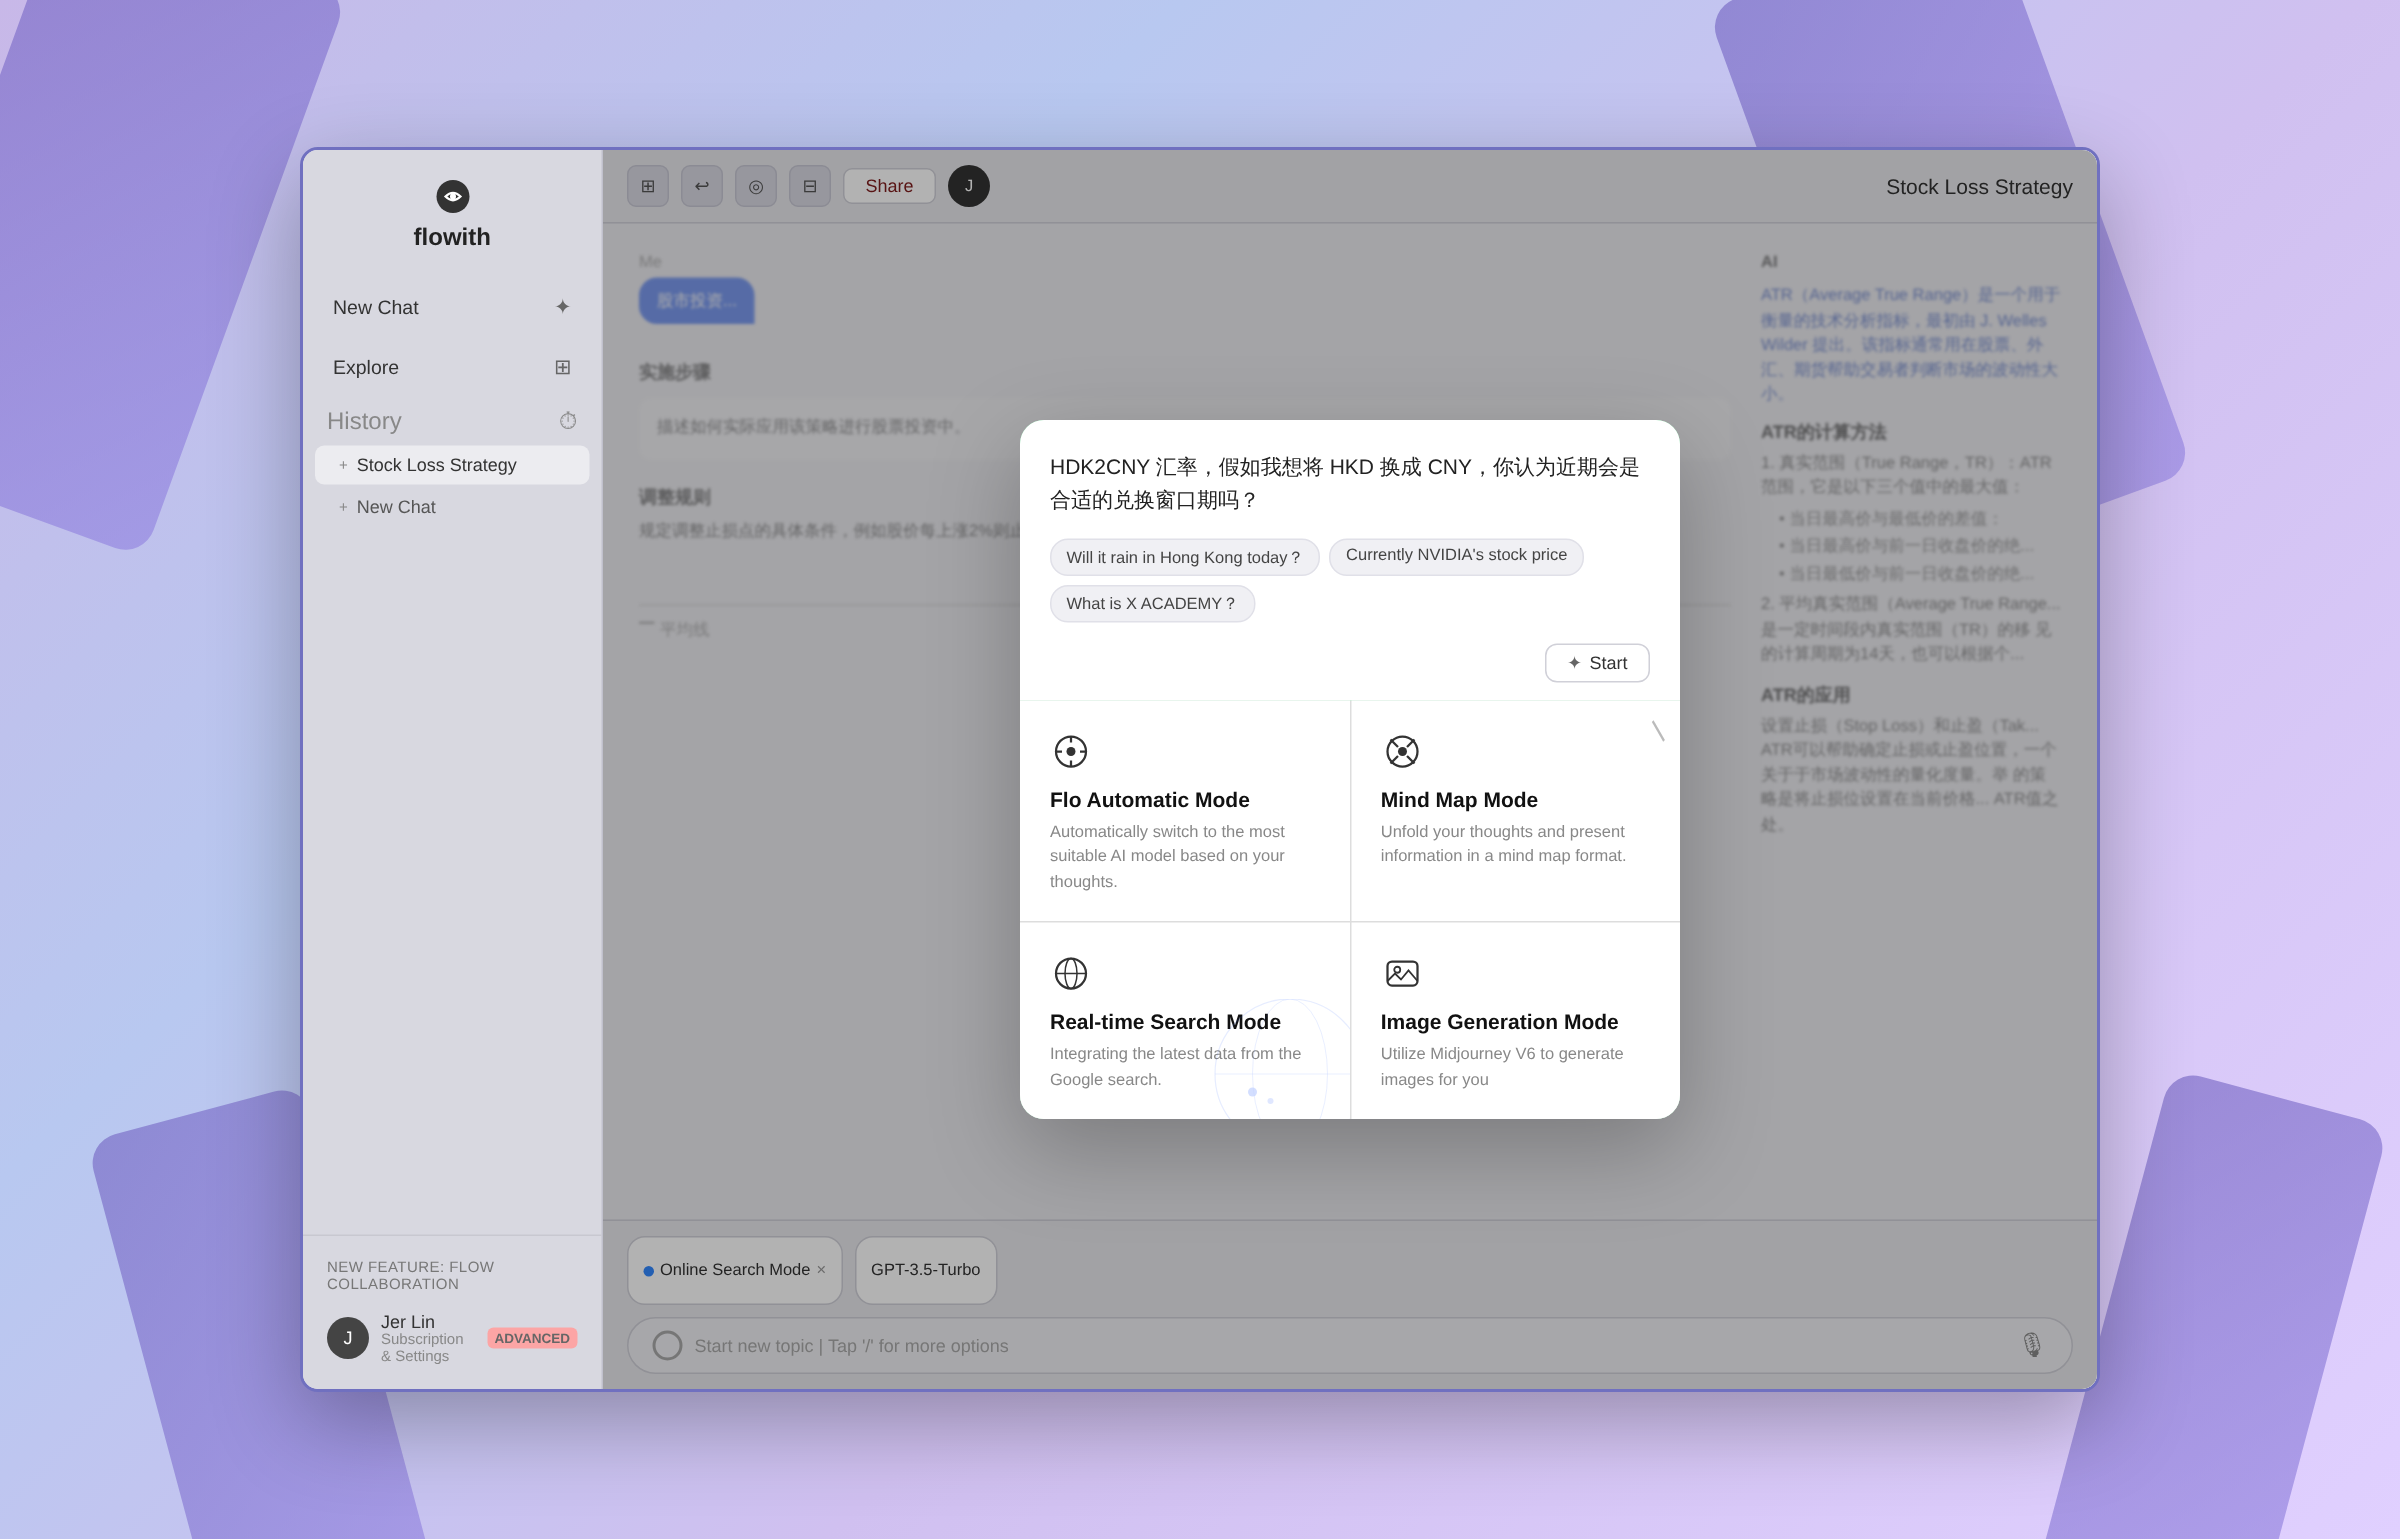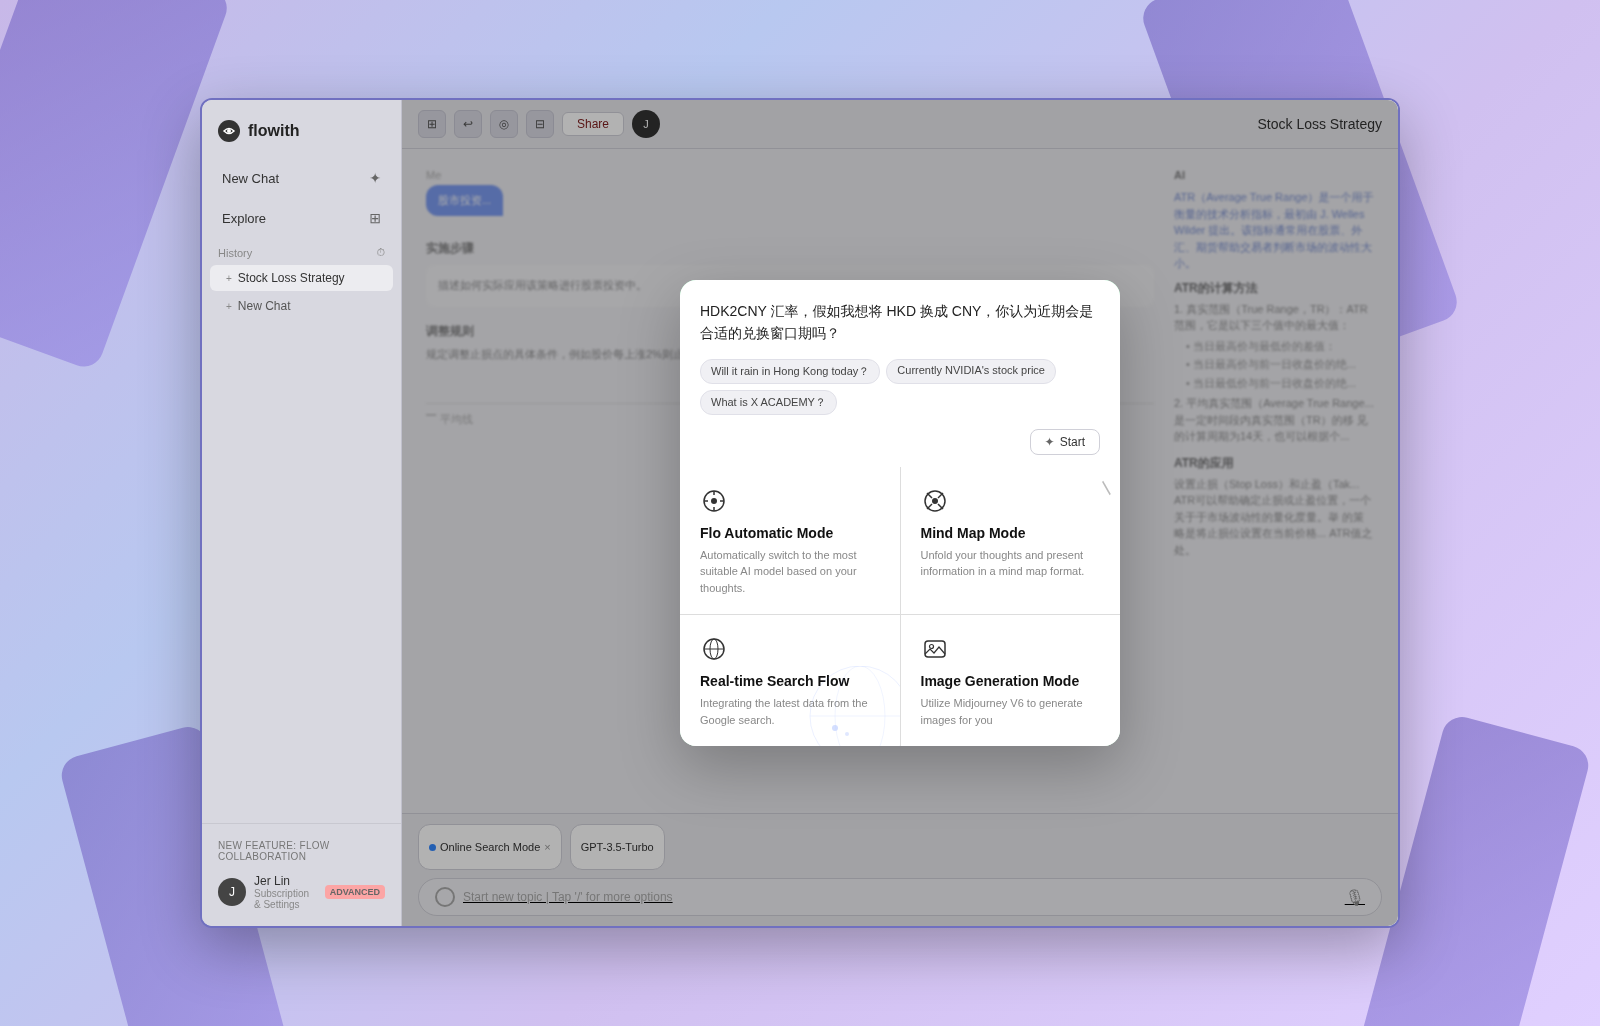--- a/index.html
+++ b/index.html
@@ -64,20 +64,21 @@
       display: flex;
       flex-direction: column;
       padding: 0;
       flex-shrink: 0;
     }
     .sidebar-logo {
       display: flex;
       align-items: center;
       gap: 8px;
       padding: 20px 16px 16px;
+      flex-direction: column;
     }
     .logo-icon {
       width: 22px;
       height: 22px;
       background: #333;
       border-radius: 50%;
       display: flex;
       align-items: center;
       justify-content: center;
       font-size: 10px;
@@ -103,21 +104,21 @@
     }
     .sidebar-btn-icon {
       font-size: 14px;
       color: #666;
     }
     .sidebar-divider {
       display: flex;
       align-items: center;
       justify-content: space-between;
       padding: 8px 16px 4px;
-      font-size: 11px;
+      font-size: 16px;
       color: #888;
     }
     .history-section {
       flex: 1;
       overflow-y: auto;
     }
     .history-item {
       display: flex;
       align-items: center;
       gap: 6px;
@@ -298,21 +299,20 @@
       font-size: 11px; color: #999; cursor: pointer;
     }
     .input-area {
       display: flex;
       align-items: center;
       background: #f0f0f4;
       border: 1px solid #d0d0d8;
       border-radius: 20px;
       padding: 8px 16px;
       gap: 8px;
-      text-decoration: underline;
     }
     .input-circle {
       width: 20px; height: 20px;
       border: 2px solid #aaa;
       border-radius: 50%;
     }
     .input-placeholder {
       flex: 1;
       font-size: 12px;
       color: #aaa;
@@ -625,21 +625,21 @@
           </div>
 
           <div class="mode-card mode-card-search">
             <div class="mode-card-icon">
               <svg width="24" height="24" viewBox="0 0 24 24" fill="none">
                 <circle cx="12" cy="12" r="10" stroke="#333" stroke-width="1.5"></circle>
                 <ellipse cx="12" cy="12" rx="4" ry="10" stroke="#333" stroke-width="1"></ellipse>
                 <line x1="2" y1="12" x2="22" y2="12" stroke="#333" stroke-width="1"></line>
               </svg>
             </div>
-            <div class="mode-card-title">Real-time Search Flow</div>
+            <div class="mode-card-title">Real-time Search Mode</div>
             <div class="mode-card-desc">Integrating the latest data from the Google search.</div>
 
             <svg class="search-bg-decoration" viewBox="0 0 120 80" fill="none">
               <circle cx="80" cy="50" r="50" stroke="#3366ff" stroke-width="0.8" opacity="0.4"></circle>
               <ellipse cx="80" cy="50" rx="25" ry="50" stroke="#3366ff" stroke-width="0.6" opacity="0.4"></ellipse>
               <line x1="30" y1="50" x2="130" y2="50" stroke="#3366ff" stroke-width="0.6" opacity="0.4"></line>
               <circle cx="55" cy="62" r="3" fill="#3366ff" opacity="0.7"></circle>
               <circle cx="67" cy="68" r="2" fill="#3366ff" opacity="0.5"></circle>
             </svg>
           </div>

